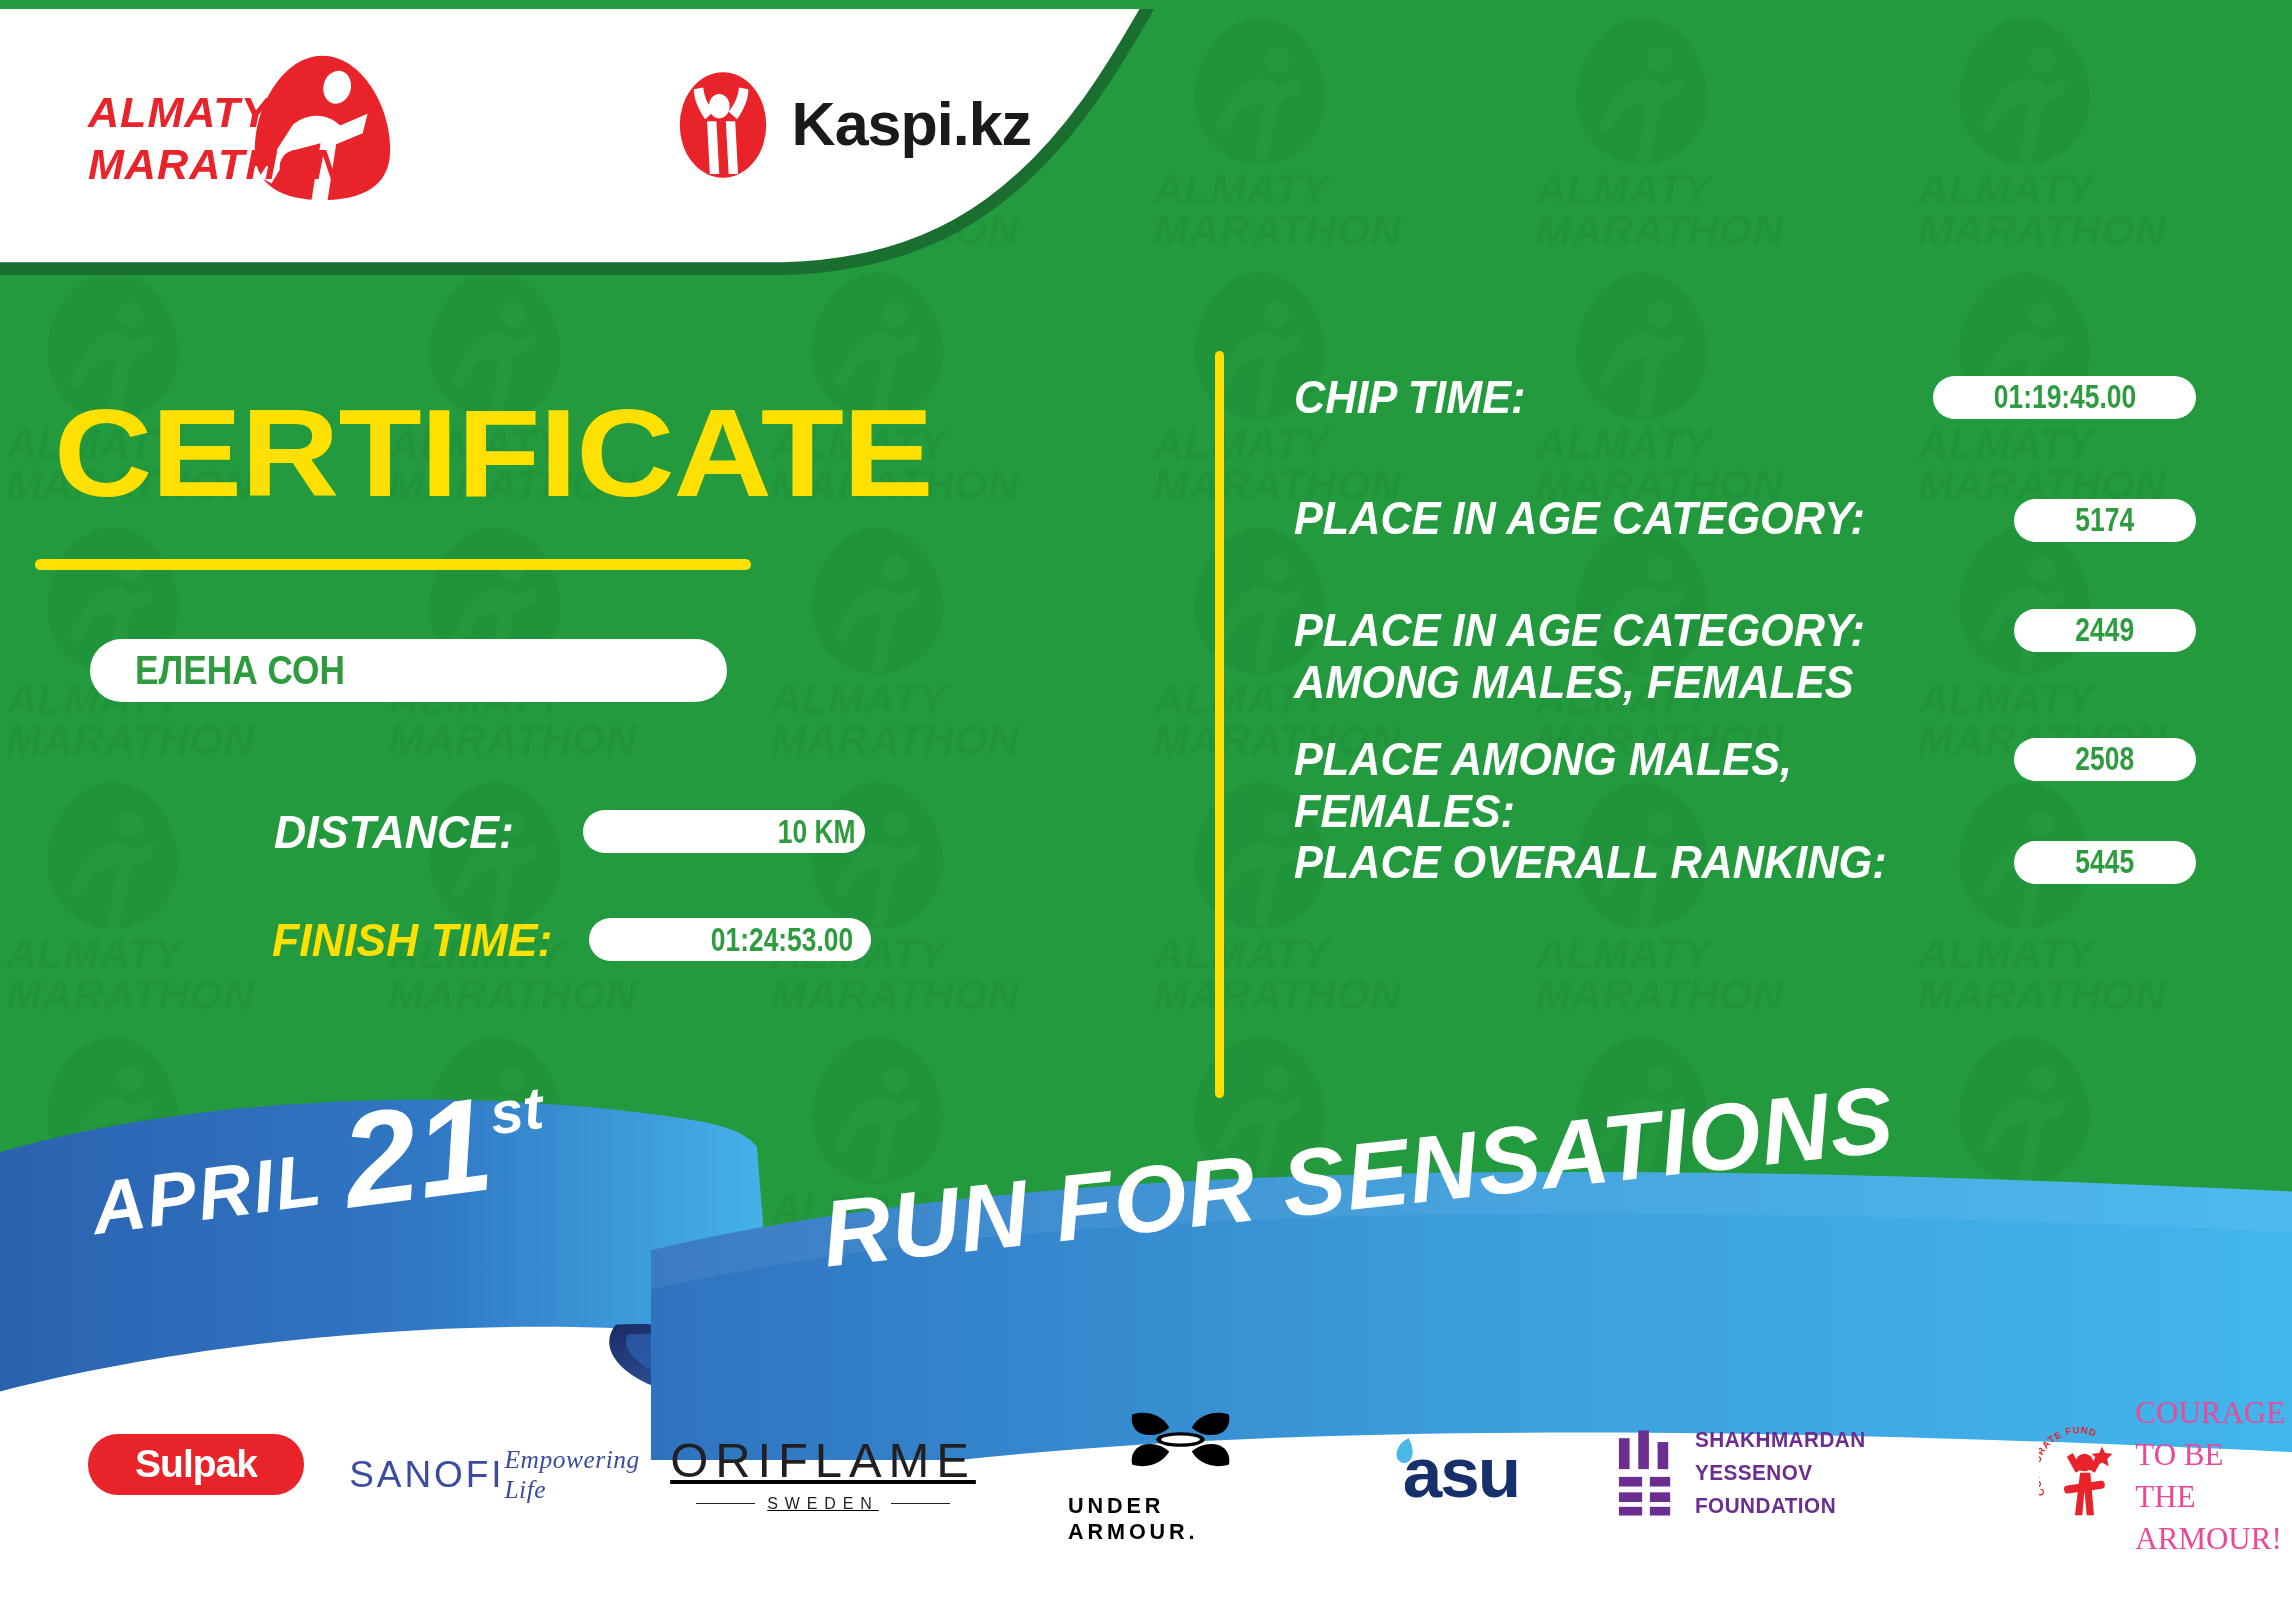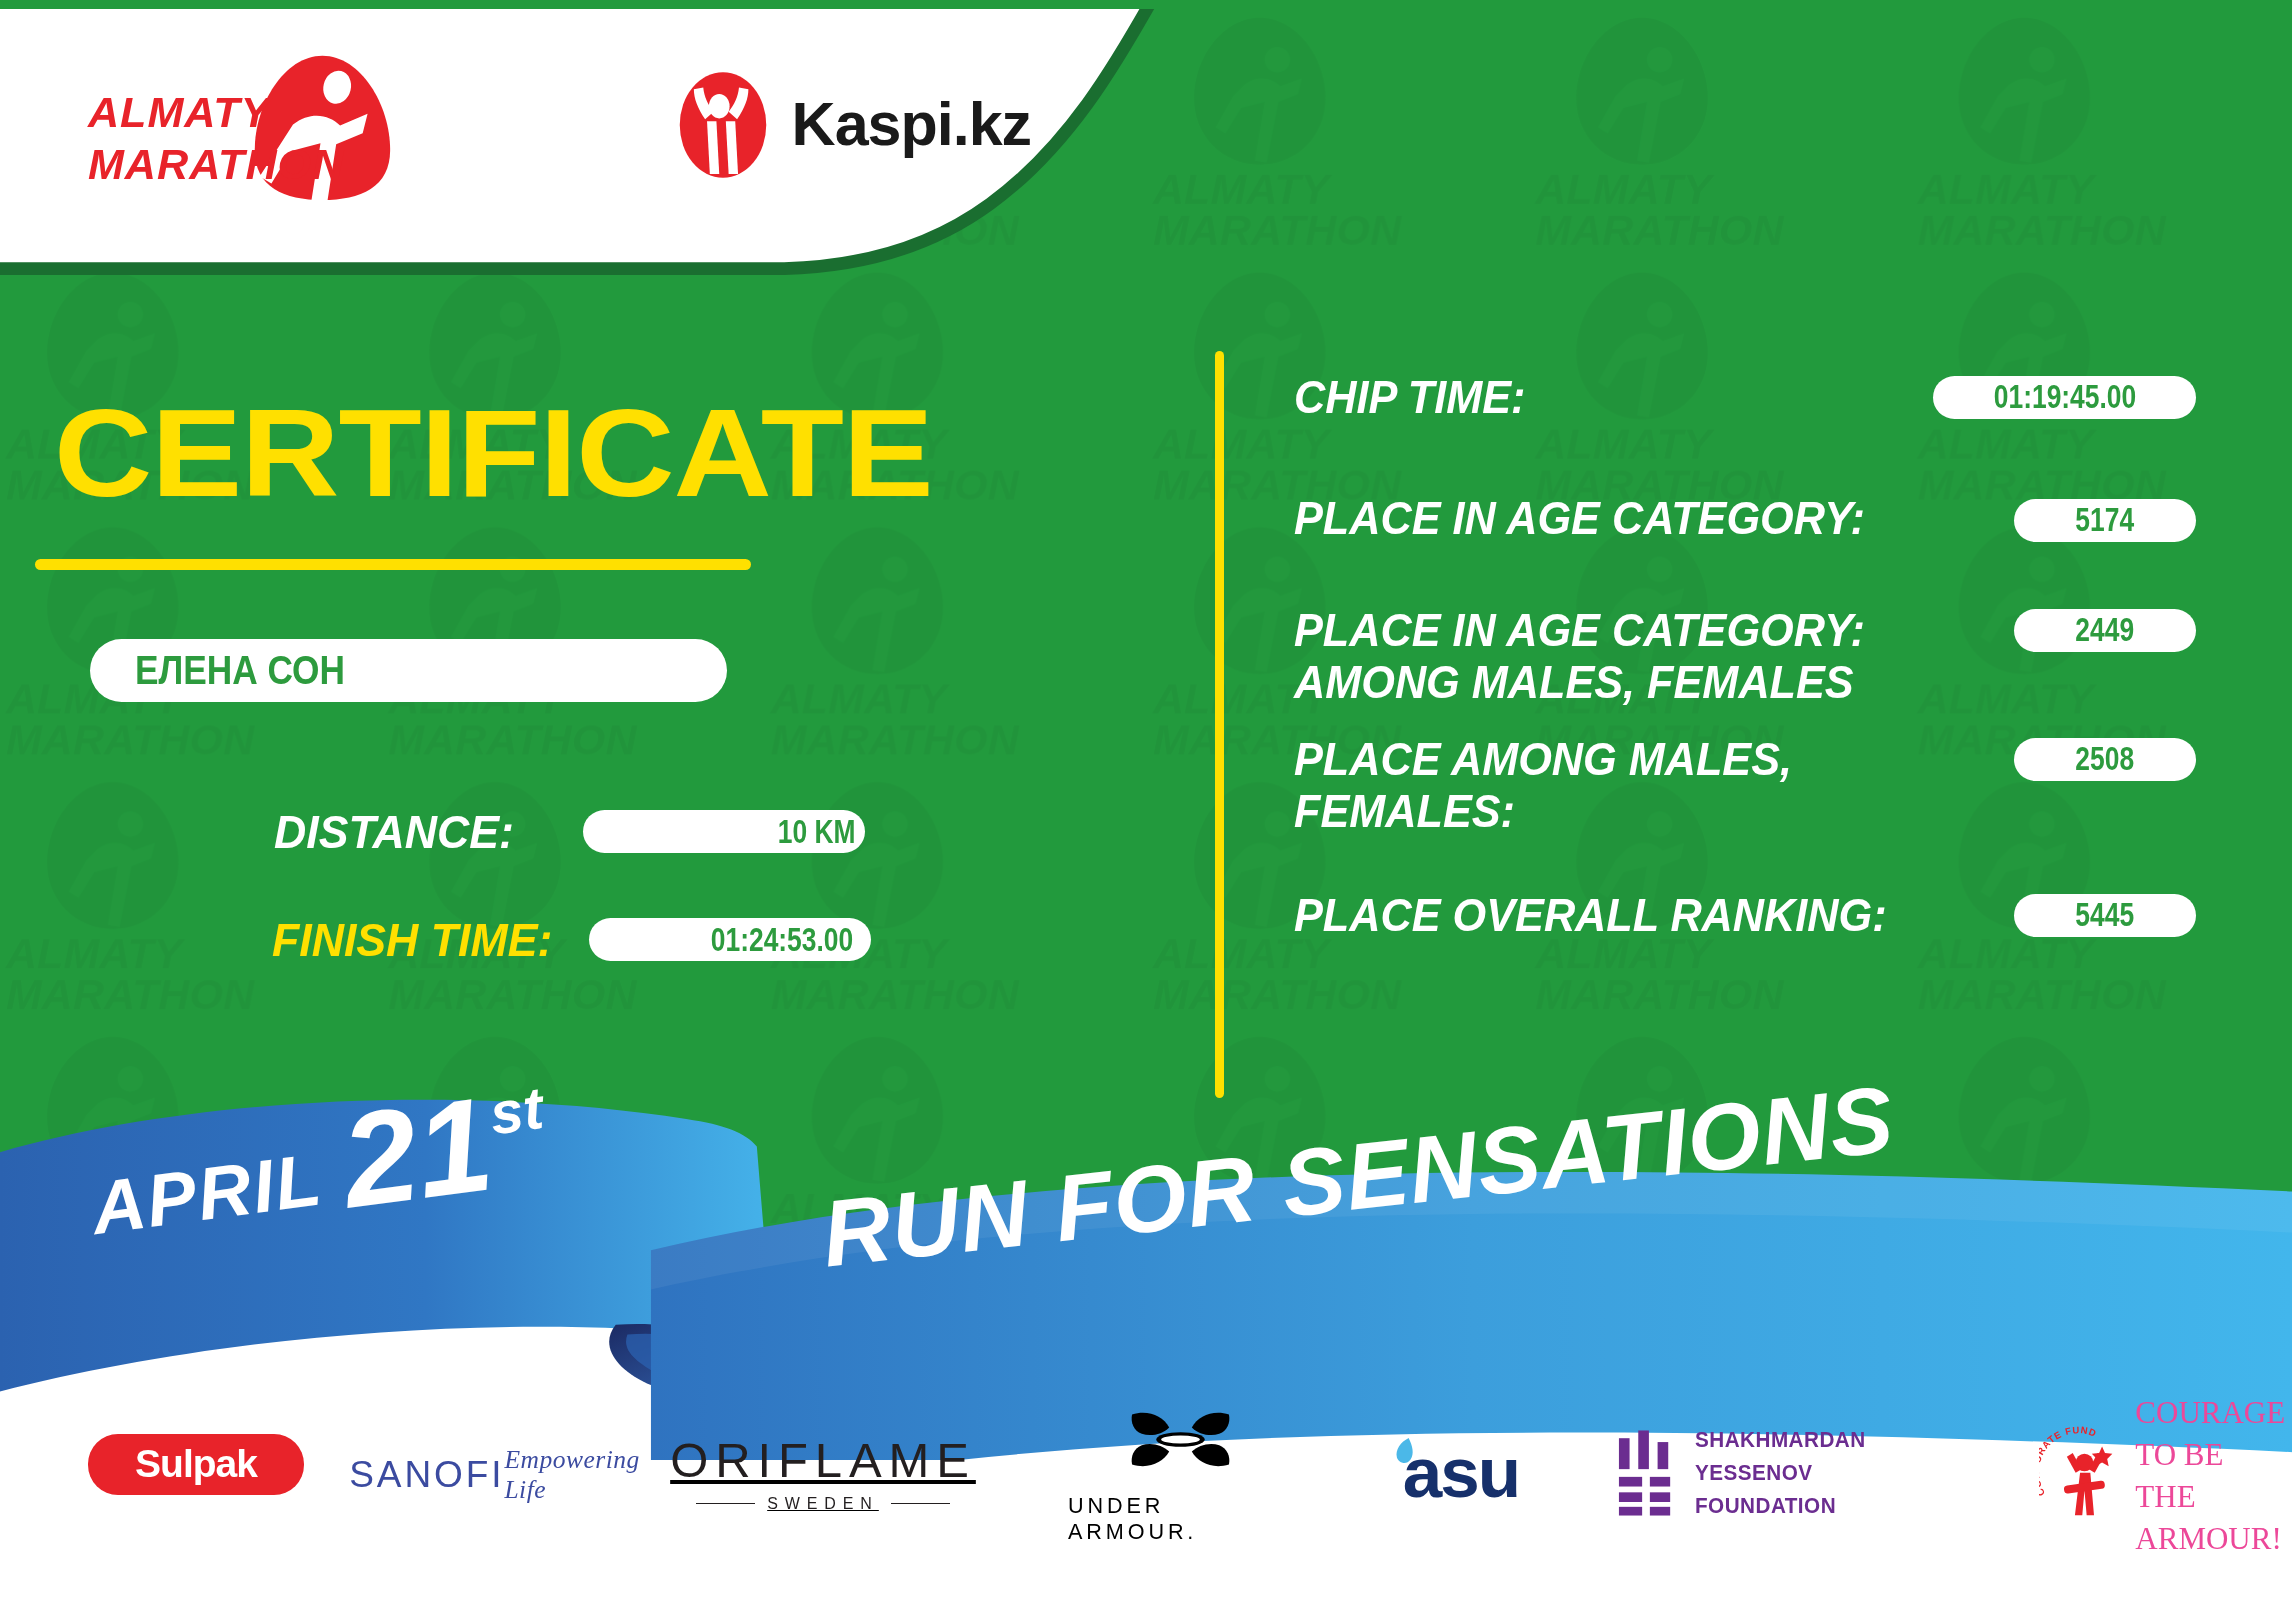--- a/index.html
+++ b/index.html
@@ -66,21 +66,21 @@
         transform:scaleX(.94);transform-origin:left top;max-width:686px;}
   .stat-pill{flex:0 0 auto;background:#fff;border-radius:21.6px;height:43px;min-width:182px;
         display:flex;align-items:center;justify-content:center;margin-top:3.9px;}
   .stat-pill span{font-family:"Liberation Sans",sans-serif;font-weight:bold;font-size:33px;
         color:#2D9B3E;transform:scaleX(.80);white-space:nowrap;}
   .stat-pill.wide{min-width:263px;}
 
   #stat-0{margin-bottom:69px;}
   #stat-1{margin-bottom:61px;align-items:center;}
   #stat-2{margin-bottom:26px;}
-  #stat-3{margin-bottom:53px;}
+  #stat-3{}
 
   
   .ribbon{position:absolute;left:0;top:1068px;width:2293px;height:392px;z-index:28;
           pointer-events:none;}
   .ribbon svg{display:block;width:100%;height:100%;}
   .ribbon-date{position:absolute;left:98px;top:1137px;z-index:32;
           display:flex;align-items:flex-end;transform:rotate(-7.5deg);transform-origin:left bottom;}
   .ribbon-date .month{font-family:"Liberation Sans",sans-serif;font-weight:bold;font-style:italic;
           font-size:74px;color:#fff;letter-spacing:2px;line-height:1;margin-bottom:7.8px;}
   .ribbon-date .day{font-family:"Liberation Sans",sans-serif;font-weight:bold;font-style:italic;
@@ -110,21 +110,21 @@
   .sp-oriflame{left:676px;top:-5.9px;width:294px;height:108px;flex-direction:column;text-decoration:underline;}
   .ori-word{font-family:"Liberation Sans",sans-serif;font-size:49px;color:#231F20;
             letter-spacing:6.9px;line-height:1;}
   .ori-sub{display:flex;align-items:center;gap:11.8px;margin-top:9.8px;width:100%;
             justify-content:center;}
   .ori-sub .ln{height:1px;background:#231F20;width:59px;}
   .ori-sub span{font-family:"Liberation Sans",sans-serif;font-size:16px;color:#231F20;
             letter-spacing:6.9px;}
 
   .sp-ua{left:1068px;top:-17.6px;width:225px;height:137px;flex-direction:column;}
-  .ua-word{font-family:"Liberation Sans",sans-serif;font-weight:normal;font-size:21.6px;
+  .ua-word{font-family:"Liberation Sans",sans-serif;font-weight:bold;font-size:21.6px;
             color:#000;letter-spacing:3.9px;margin-top:22px;}
 
   .sp-asu{left:1362px;top:-7.8px;width:186px;height:108px;}
   .asu-word{font-family:"Liberation Sans",sans-serif;font-weight:bold;font-size:71px;
             color:#16306B;letter-spacing:-2px;line-height:1;}
 
   .sp-yessenov{left:1617px;top:-11.8px;width:392px;height:118px;align-items:center;gap:21.6px;}
   .yes-text{font-family:"Liberation Sans",sans-serif;font-weight:bold;font-size:22.5px;
             color:#6B2D90;line-height:1.45;letter-spacing:0.5px;
             transform:scaleX(.92);transform-origin:left center;}

